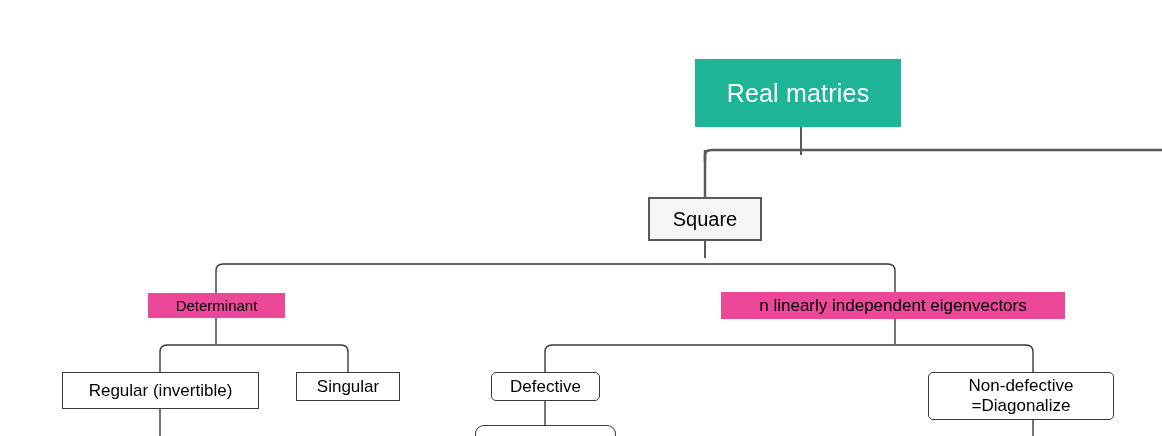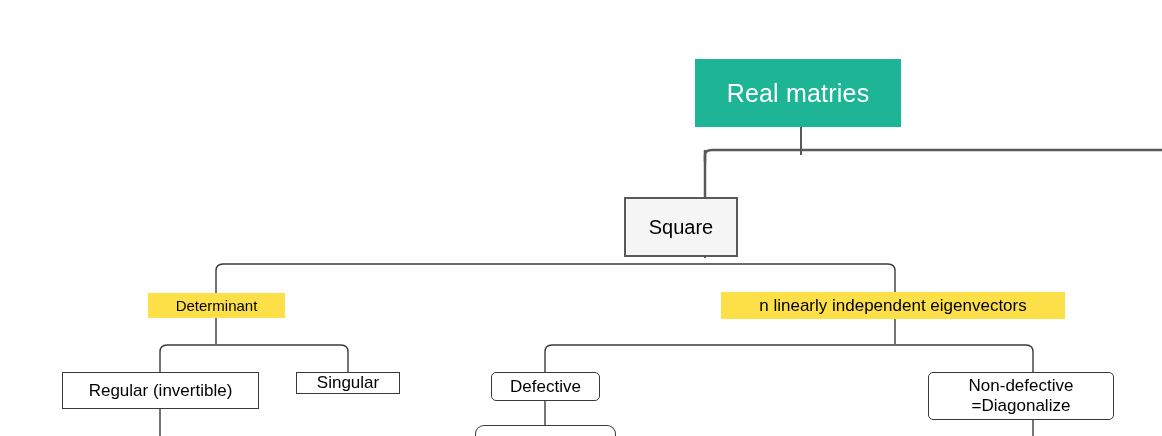--- a/index.html
+++ b/index.html
@@ -49,21 +49,21 @@
   }
   
   .node-square {
     background: #f5f5f5;
     color: #000000;
     border: 2px solid #58595b;
     font-size: 20px;
   }
   
   .node-label-orange {
-    background: #fde047;
+    background: #ec4899;
     color: #000000;
     font-size: 15px;
     border: 0;
   }
   .node-label-orange.big {
     font-size: 17px;
   }
   
   .node-box {
     background: #ffffff;
@@ -114,37 +114,37 @@
       <path d="M 160 401 L 160 436"></path>
       <path d="M 545 401 L 545 425"></path>
       <path d="M 1033 420 L 1033 436"></path>
     </g>
   </svg>
 
   <div class="node node-root" style="left:695px; top:59px; width:206px; height:68px;">
     <span>Real matries</span>
   </div>
 
-  <div class="node node-square" style="left:624px; top:197px; width:114px; height:60px;">
+  <div class="node node-square" style="left:648px; top:197px; width:114px; height:44px;">
     <span>Square</span>
   </div>
 
   <div class="node node-label-orange" style="left:148px; top:293px; width:137px; height:25px;">
     <span>Determinant</span>
   </div>
 
   <div class="node node-label-orange big" style="left:721px; top:292px; width:344px; height:27px;">
     <span>n linearly independent eigenvectors</span>
   </div>
 
   <div class="node node-box" style="left:62px; top:372px; width:197px; height:37px;">
     <span>Regular (invertible)</span>
   </div>
 
-  <div class="node node-box" style="left:296px; top:372px; width:104px; height:22px;">
+  <div class="node node-box" style="left:296px; top:372px; width:104px; height:29px;">
     <span>Singular</span>
   </div>
 
   <div class="node node-box rounded" style="left:491px; top:372px; width:109px; height:29px;">
     <span>Defective</span>
   </div>
 
   <div class="node node-box rounded two-line" style="left:928px; top:372px; width:186px; height:48px;align-items:center;">
     <span>Non-defective
 =Diagonalize</span>

